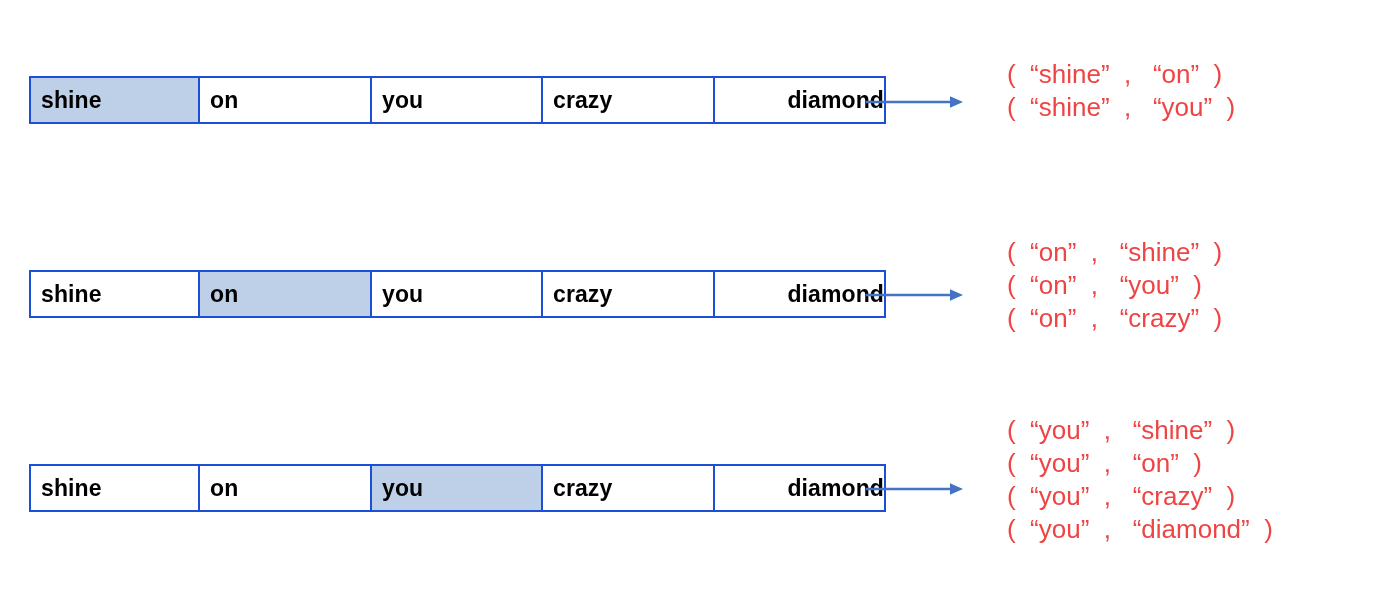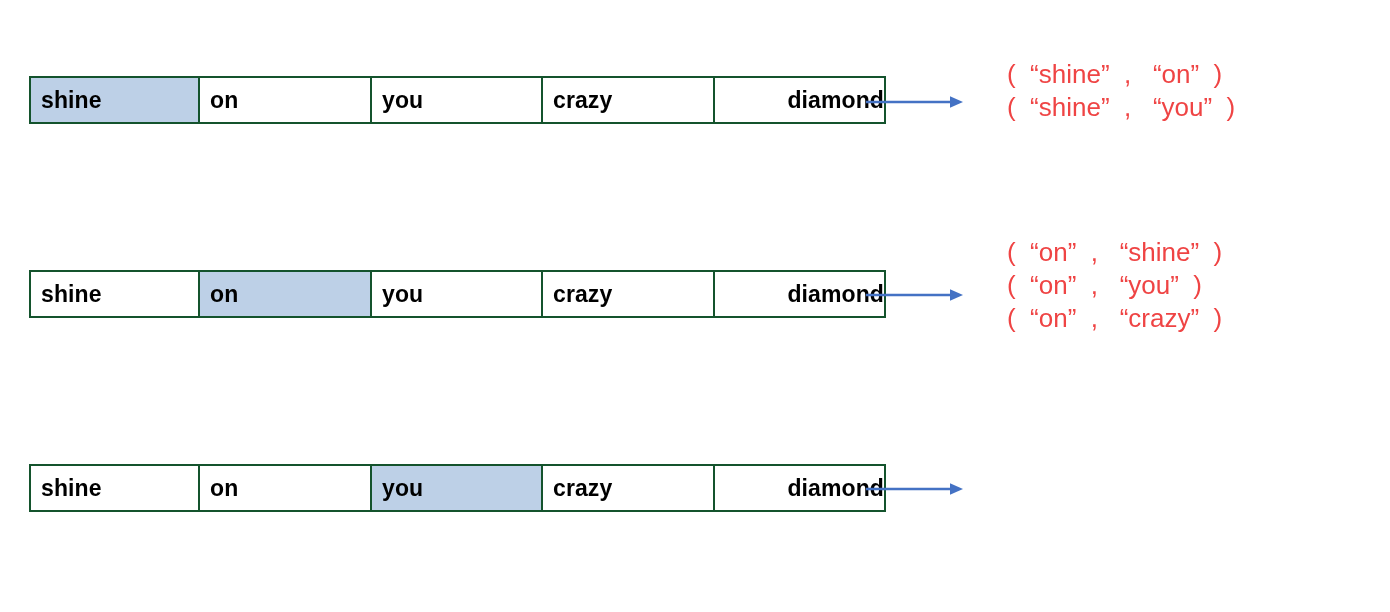--- a/index.html
+++ b/index.html
@@ -34,21 +34,21 @@
   
   .sentence-table {
     position: absolute;
     left: 29px;
     border-collapse: collapse;
     table-layout: fixed;
     width: 795px;
     background: #ffffff;
   }
   .sentence-table td {
-    border: 2px solid #14532d;
+    border: 2px solid #1d4ed8;
     height: 44px;
     padding: 0 0 0 10px;
     font-size: 23px;
     font-weight: bold;
     color: #000000;
     letter-spacing: 0.1px;
     white-space: nowrap;
     vertical-align: middle;
     background: #ffffff;
   }
@@ -164,15 +164,21 @@
         <td class="w5">diamond</td>
       </tr>
     </tbody>
       </table>
 
     <svg class="arrow" viewBox="0 0 100 20">
       <line x1="0" y1="10" x2="84" y2="10" stroke="#4472c4" stroke-width="2.6"></line>
       <polygon points="84,4.2 97,10 84,15.8" fill="#4472c4"></polygon>
     </svg>
 
+    <div class="pair-list">
+      <span class="pair-line">(  “you”  ,   “shine”  )</span>
+      <span class="pair-line">(  “you”  ,   “on”  )</span>
+      <span class="pair-line">(  “you”  ,   “crazy”  )</span>
+      <span class="pair-line">(  “you”  ,   “diamond”  )</span>
+    </div>
   </div>
 
 </div>
 
 </body></html>

